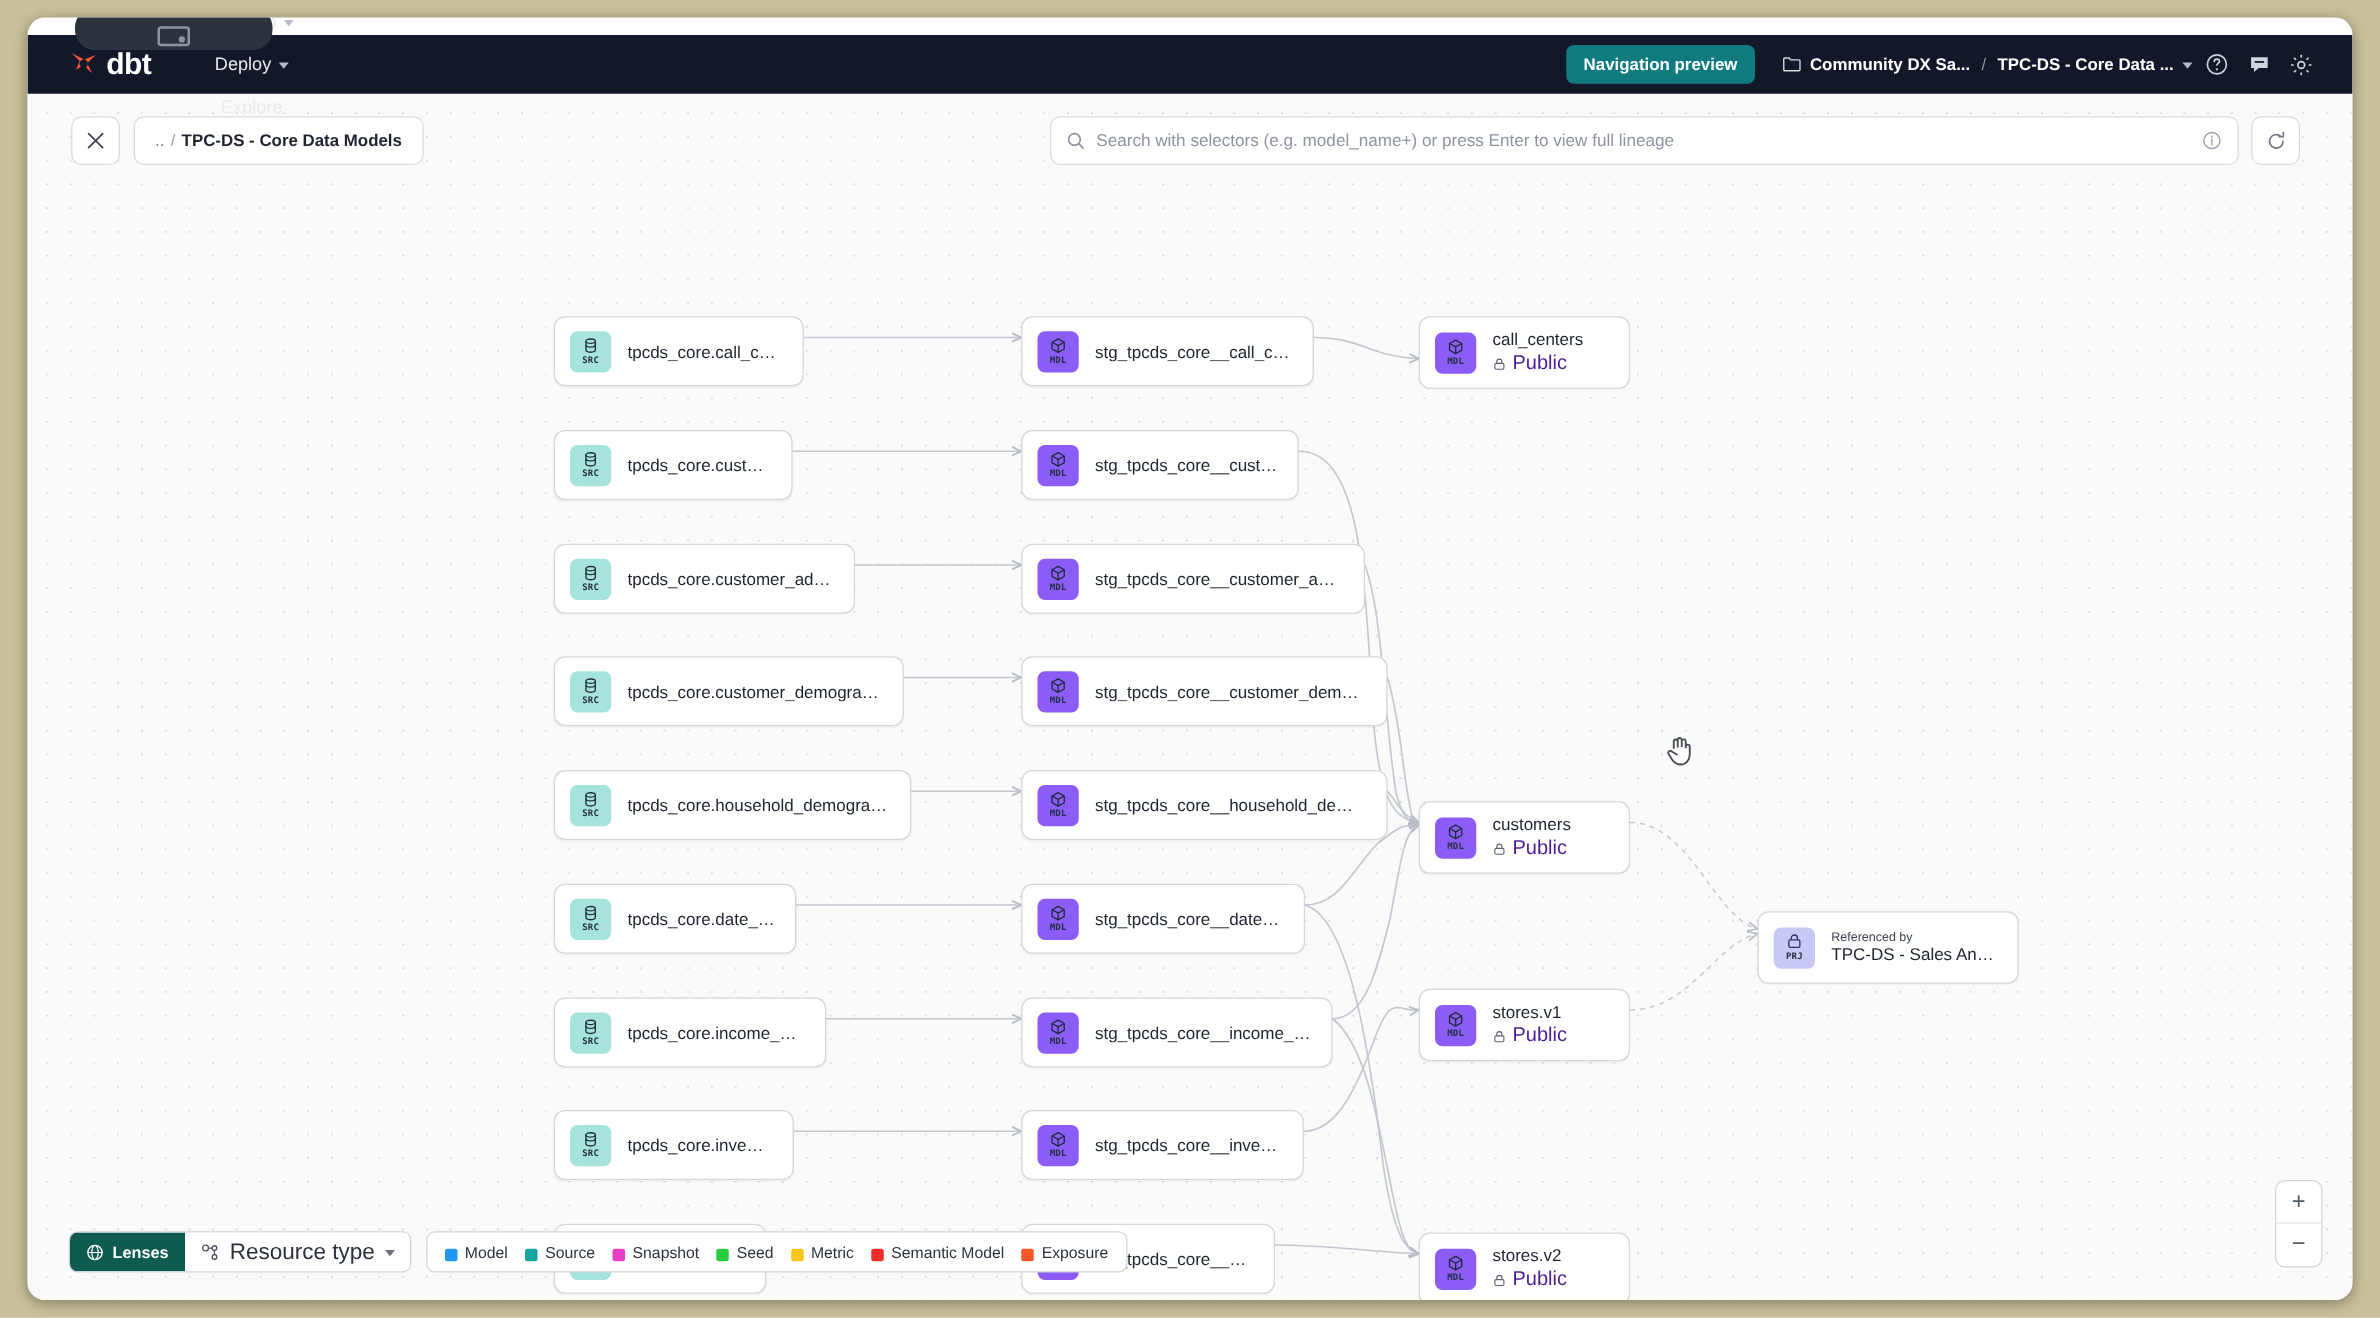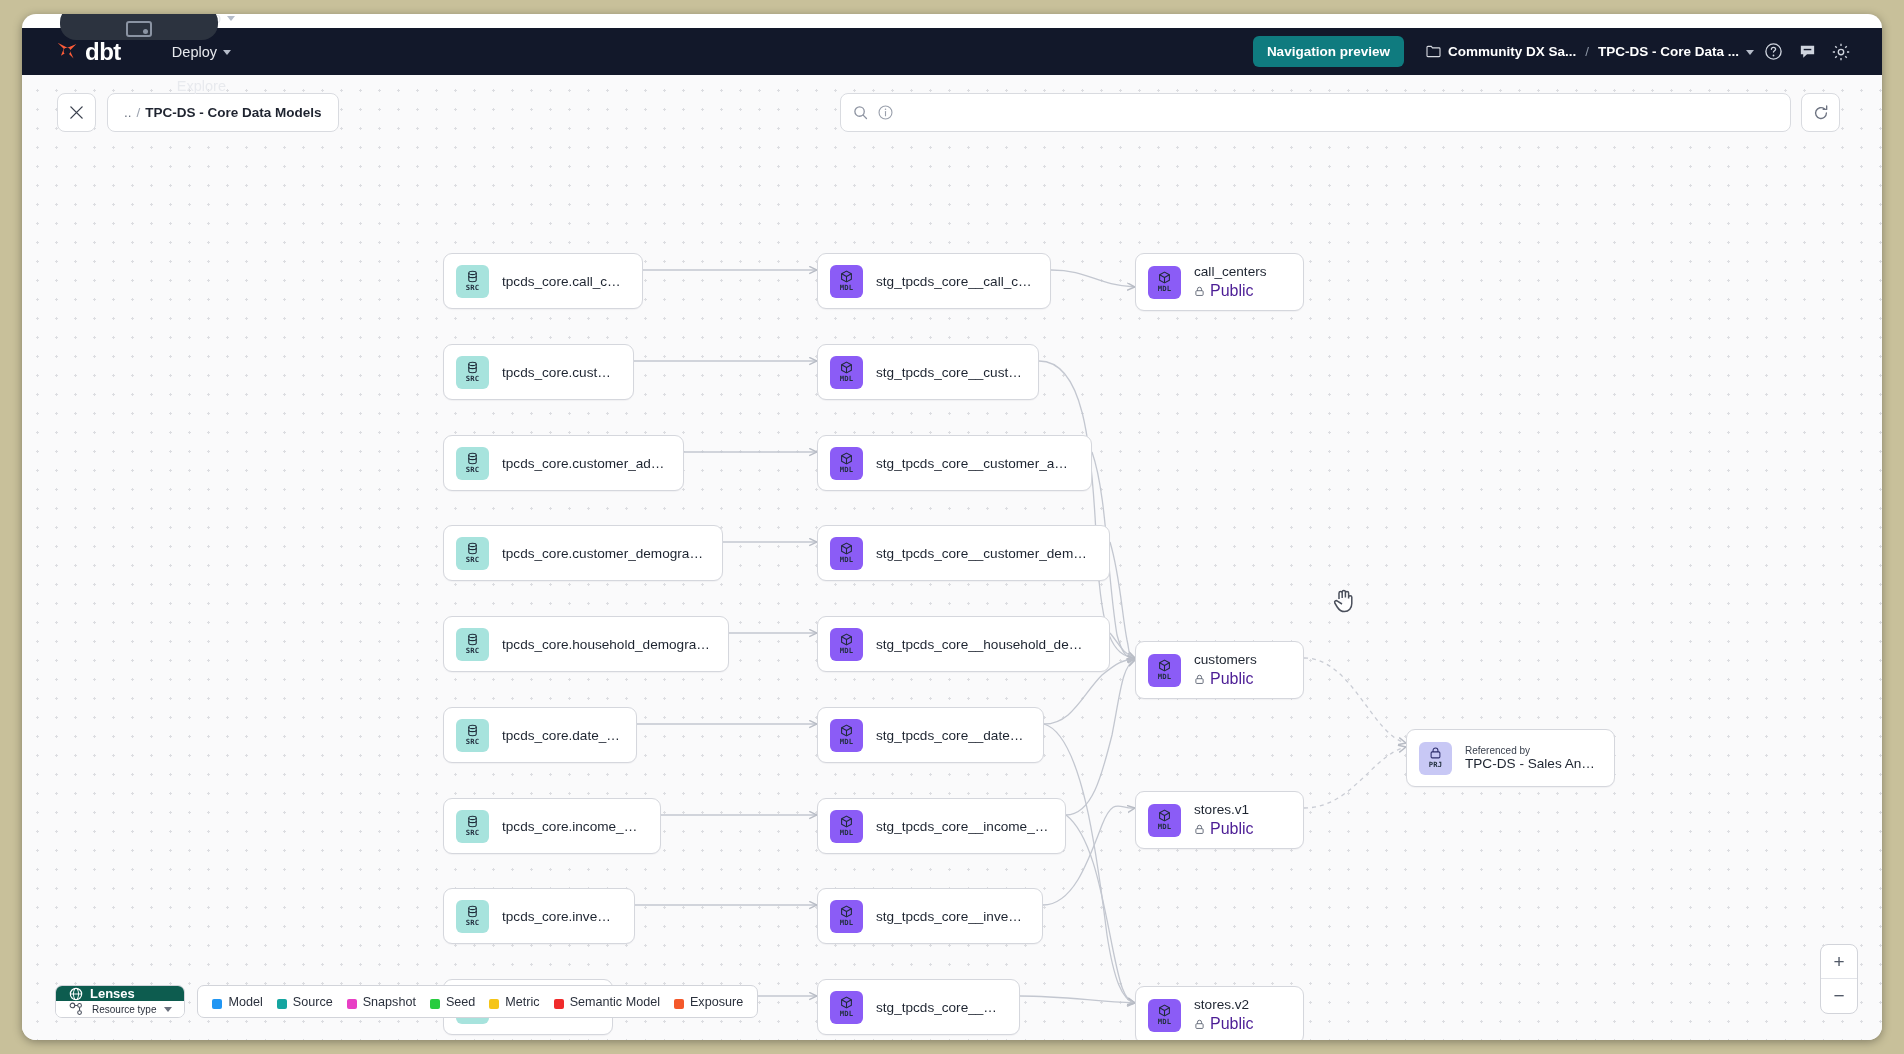--- a/index.html
+++ b/index.html
@@ -176,29 +176,29 @@
 
   
   .hand-cursor { position: absolute; left: 1310px; top: 512px; z-index: 14; }
 
   
   .bottombar {
     position: absolute; left: 33px; bottom: 22px; display: flex; gap: 12px; z-index: 12;
   }
   .lens-group {
     display: flex; height: 33px; border: 1px solid #d2d4da; border-radius: 7px;
-    overflow: hidden; background: #fff; flex-direction: column;
+    overflow: hidden; background: #fff;
   }
   .lens-btn {
     background: #0d5c4f; color: #fff; display: flex; align-items: center; gap: 7px;
     padding: 0 13px; font-size: 13px; font-weight: 600; cursor: pointer;
   }
   .restype-btn {
     display: flex; align-items: center; gap: 8px; padding: 0 12px;
-    font-size: 10px; color: #2a303c; cursor: pointer; background: #fff;
+    font-size: 18px; color: #2a303c; cursor: pointer; background: #fff;
   }
   .legend {
     height: 33px; background: #fff; border: 1px solid #d2d4da; border-radius: 7px;
     display: flex; align-items: center; padding: 0 14px; gap: 14px;
   }
   .leg-item { display: flex; align-items: flex-end; gap: 6px; font-size: 12.6px; color: #2b313d; }
   .leg-sw { width: 10px; height: 10px; border-radius: 2px; flex: none; }
 
   .zoomctl {
     position: absolute; right: 24px; bottom: 26px; width: 38px;
@@ -749,20 +749,21 @@
         <span class="slash">/</span>
         <span>TPC-DS - Core Data Models</span>
       </div>
 
       <div class="search-wrap">
         <div class="search-box">
           <svg width="15" height="15" viewBox="0 0 16 16">
             <circle cx="7" cy="7" r="5" fill="none" stroke="#8d93a1" stroke-width="1.4"></circle>
             <path d="M10.8 10.8 L14.4 14.4" stroke="#8d93a1" stroke-width="1.4" stroke-linecap="round"></path>
           </svg>
+          <input type="text" placeholder="Search with selectors (e.g. model_name+) or press Enter to view full lineage" style="">
           <div style="display:flex;align-items:center;">
             <svg width="17" height="17" viewBox="0 0 20 20">
               <circle cx="10" cy="10" r="7.6" fill="none" stroke="#9aa0ac" stroke-width="1.3"></circle>
               <circle cx="10" cy="6.3" r="0.9" fill="#9aa0ac"></circle>
               <path d="M10 8.8v5" stroke="#9aa0ac" stroke-width="1.3" stroke-linecap="round"></path>
             </svg>
           </div>
         </div>
         <div class="sq-btn">
           <svg width="18" height="18" viewBox="0 0 20 20">

